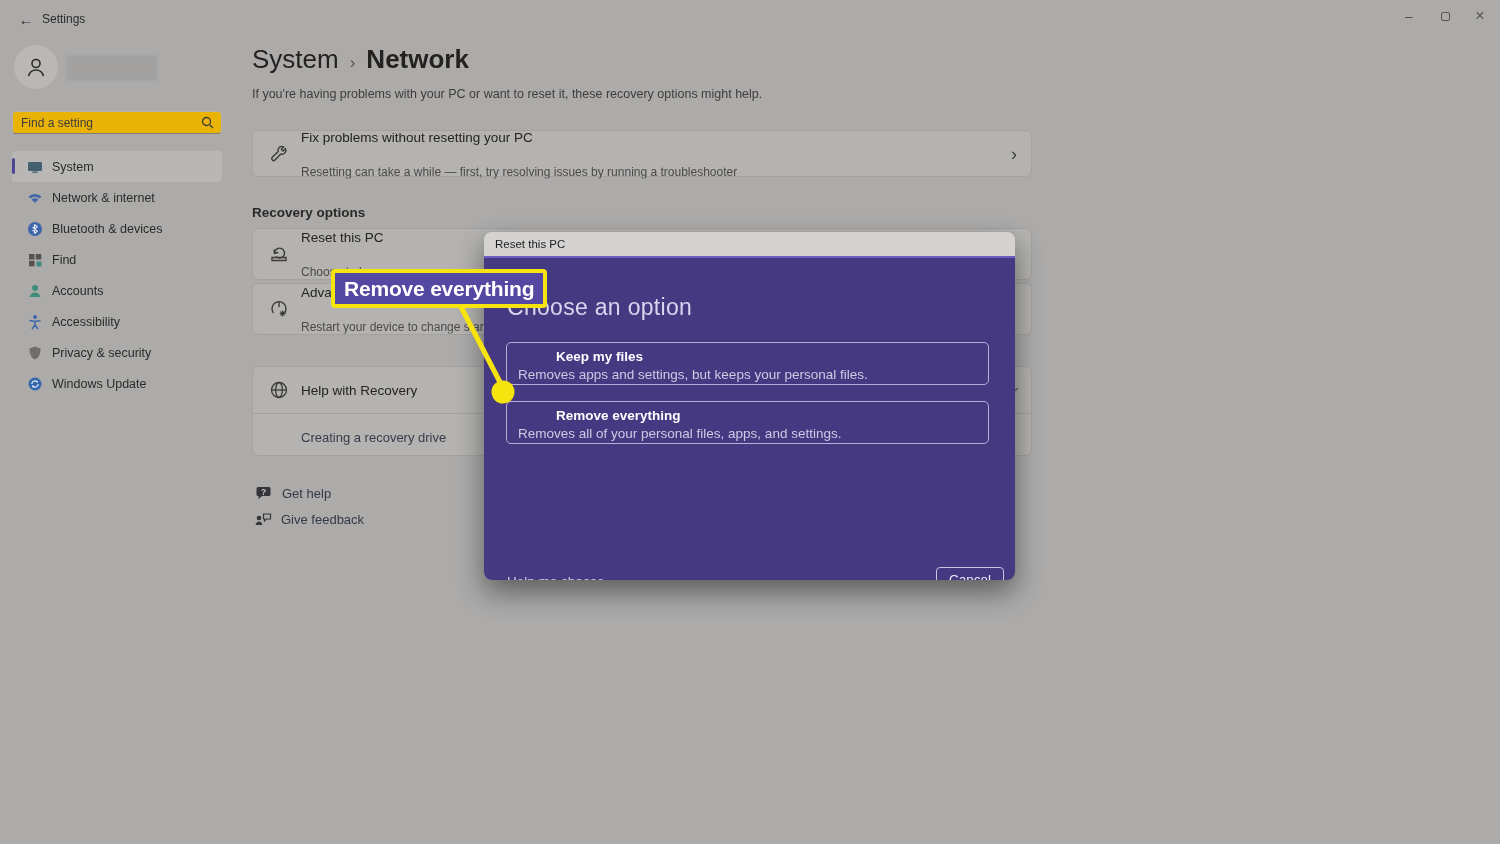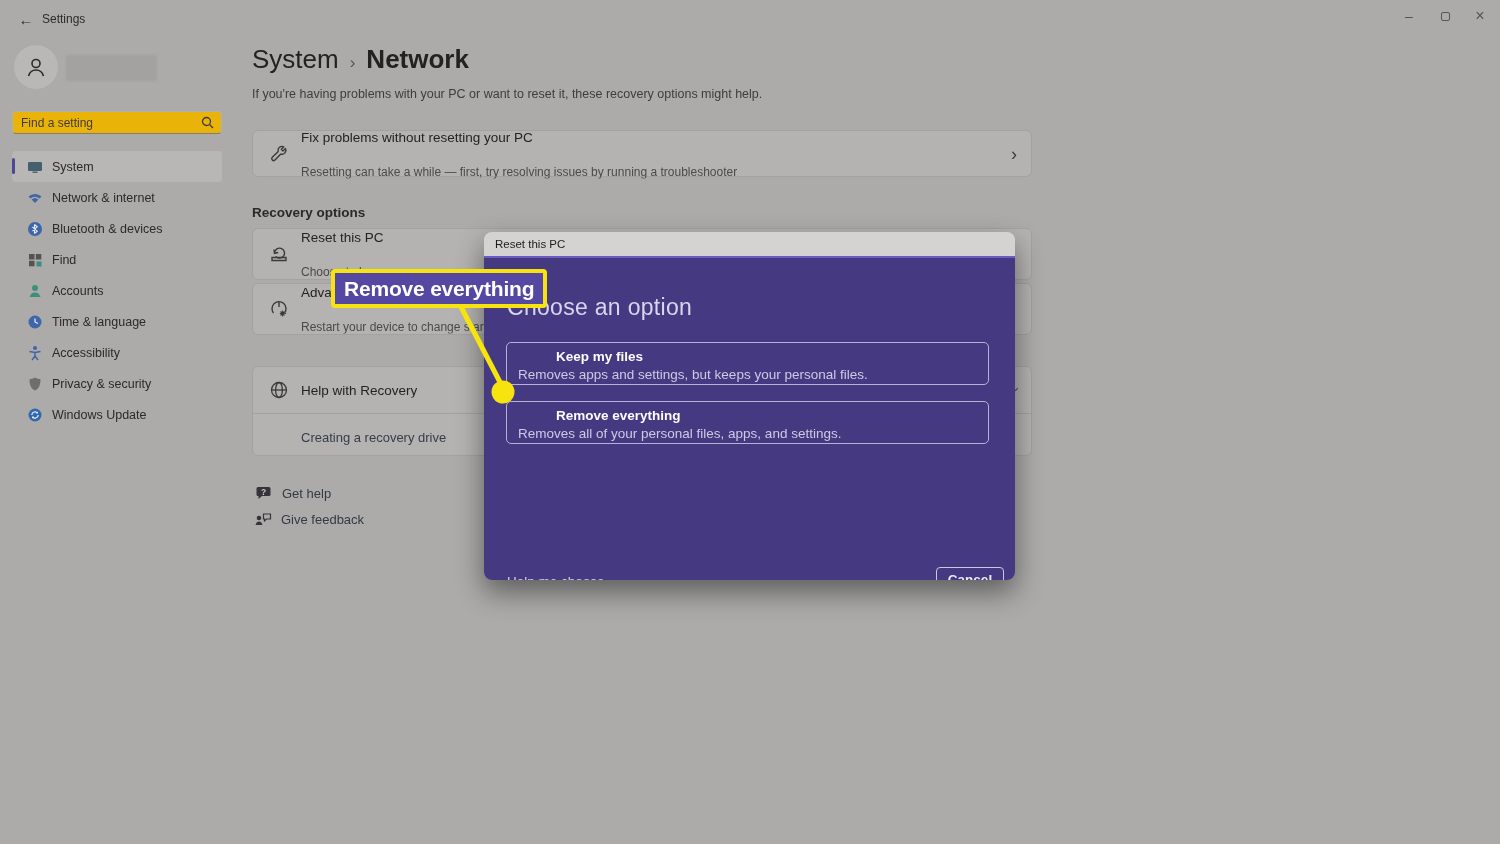--- a/index.html
+++ b/index.html
@@ -65,21 +65,21 @@
   .dialog-titlebar { position:absolute; left:0; top:0; width:100%; height:24px; background:#d5d3d1; display:flex; align-items:center; }
   .dialog-title { font-size:11.5px; color:#1c1c1c; margin-left:11px; }
   .dialog-body { position:absolute; left:0; top:24px; width:100%; height:324px; background:#453981; border-top:2px solid #6a5cc2; }
   .dialog-heading { position:absolute; left:23px; top:36px; font-size:23px; font-weight:300; color:#d9d5ee; letter-spacing:0.3px; }
   .option-box { position:absolute; left:22px; width:483px; height:43px; border:1px solid #b7b1d8; border-radius:5px; padding:4px 11px; cursor:pointer; }
   .option-keep { top:84px; }
   .option-remove { top:143px; }
   .option-title { font-size:13.5px; font-weight:700; color:#fdfcff; line-height:19px;padding-left:38px; }
   .option-desc { font-size:13.5px; color:#cfcae4; line-height:18px; }
   .dialog-help { position:absolute; left:23px; top:316px; font-size:13.5px; color:#d3cfe8; text-decoration:underline; cursor:pointer; }
-  .cancel-btn { position:absolute; right:11px; top:309px; width:68px; height:24px; background:transparent; border:1px solid #cbc6e2; border-radius:4px; color:#eceaf6; font-size:13.5px; font-family:"Liberation Sans",sans-serif; cursor:pointer;font-weight:bold; }
+  .cancel-btn { position:absolute; right:11px; top:309px; width:68px; height:24px; background:transparent; border:1px solid #cbc6e2; border-radius:4px; color:#eceaf6; font-size:13.5px; font-family:"Liberation Sans",sans-serif; cursor:pointer; }
 
   
   .annotation-layer { position:absolute; left:0; top:0; width:1500px; height:844px; pointer-events:none; z-index:15; }
   .callout { position:absolute; left:331px; top:269px; height:39px; background:#5448a3; border:4px solid #f7e30d; border-radius:4px; display:flex; align-items:center; padding:0 9px; z-index:16; }
   .callout-label { font-size:21px; font-weight:800; color:#ffffff; letter-spacing:-0.2px; white-space:nowrap; }
 
   svg { display:block; }
 </style>
 </head>
 <body>
@@ -140,27 +140,20 @@
         <rect x="9.5" y="9.5" width="5" height="5" fill="#3e8a84"></rect>
       </svg>
     <span class="nav-label">Find</span>
   </div>
   <div class="nav-item">
     <svg class="nav-icon" viewBox="0 0 16 16">
         <circle cx="8" cy="5" r="3" fill="#3c8f7c"></circle>
         <path d="M2.5 14c1-3.2 3-4.5 5.5-4.5s4.5 1.3 5.5 4.5z" fill="#3c8f7c"></path>
       </svg>
     <span class="nav-label">Accounts</span>
-  </div>
-  <div class="nav-item">
-    <svg class="nav-icon" viewBox="0 0 16 16">
-        <circle cx="8" cy="8" r="6.5" fill="#3e66a8"></circle>
-        <path d="M8 4.5 V8 L11 9.5" fill="none" stroke="#e8eef8" stroke-width="1.2"></path>
-      </svg>
-    <span class="nav-label">Time &amp; language</span>
   </div>
   <div class="nav-item">
     <svg class="nav-icon" viewBox="0 0 16 16">
         <circle cx="8" cy="3" r="2" fill="#3e66a8"></circle>
         <path d="M2.5 6.5 L8 7.5 L13.5 6.5 M8 7.5 V11 M8 11 L5 15 M8 11 L11 15" fill="none" stroke="#3e66a8" stroke-width="1.5"></path>
       </svg>
     <span class="nav-label">Accessibility</span>
   </div>
   <div class="nav-item">
     <svg class="nav-icon" viewBox="0 0 16 16">

